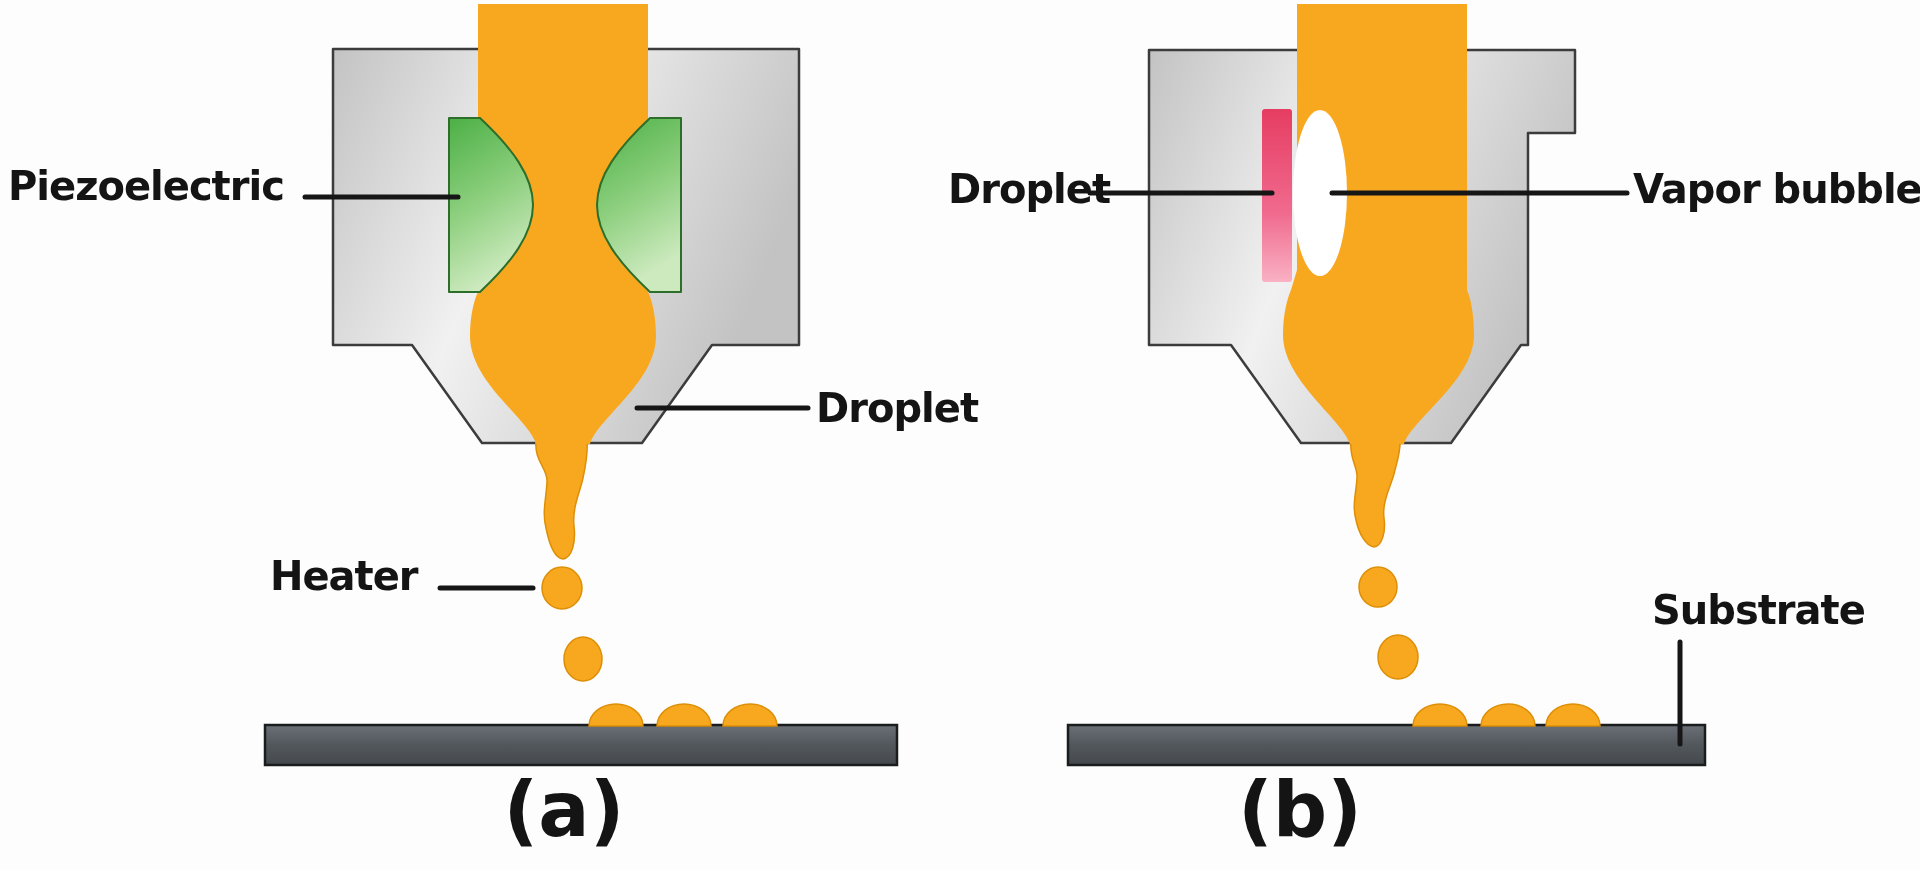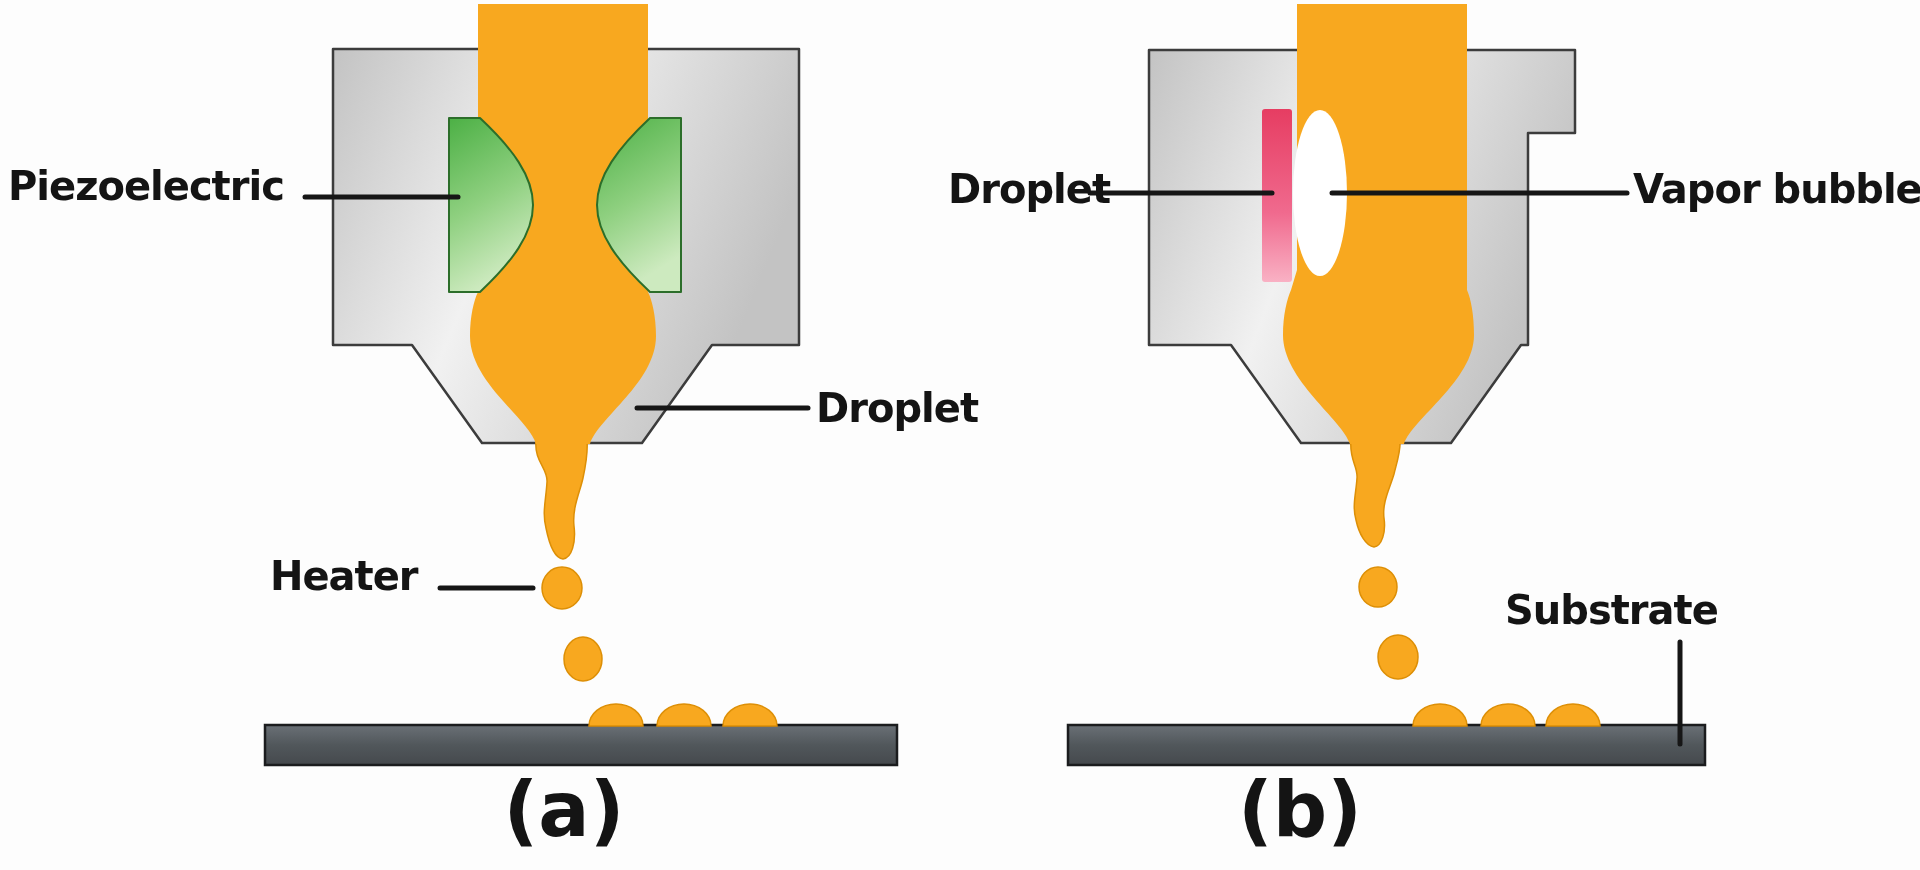--- a/index.html
+++ b/index.html
@@ -102,17 +102,17 @@
 <div class="label" style="left:816px;top:386px;">Droplet</div>
 
 <div class="label" style="left:270px;top:554px;">Heater</div>
 
 <div class="caption" style="left:564px;top:772px;">(a)</div>
 
 <div class="label" style="left:948px;top:167px;">Droplet</div>
 
 <div class="label" style="left:1633px;top:167px;">Vapor bubble</div>
 
-<div class="label" style="left:1505px;top:588px;text-align:center;">Substrate</div>
+<div class="label" style="left:1652px;top:588px;text-align:center;">Substrate</div>
 
 <div class="caption" style="left:1300px;top:772px;">(b)</div>
 
 </div>
 
 </body></html>

